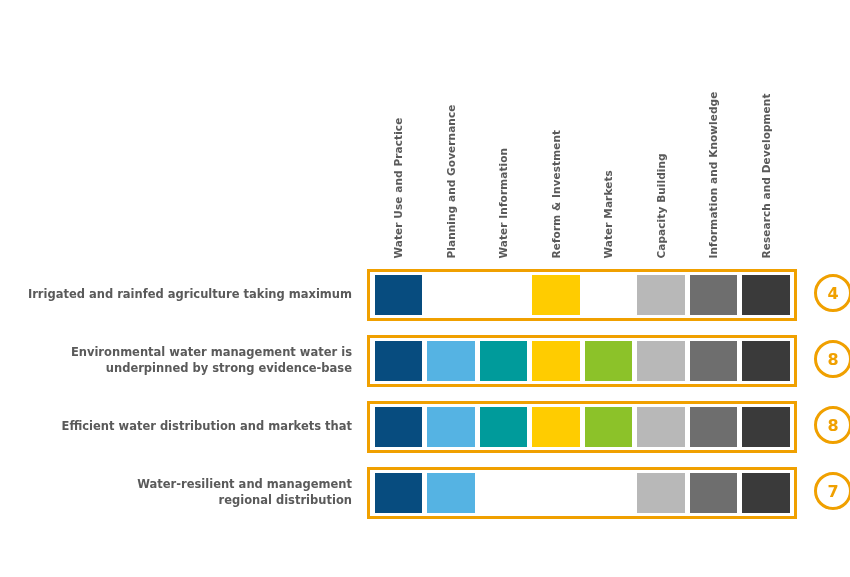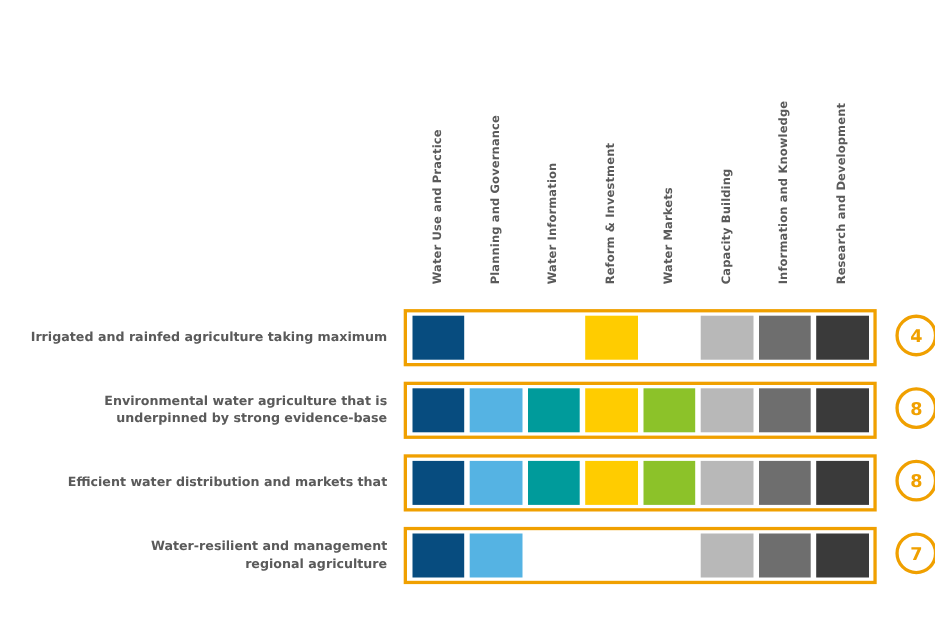--- a/index.html
+++ b/index.html
@@ -41,21 +41,21 @@
     font-weight: bold;
     color: #5a5a5a;
     letter-spacing: 0.1px;
     line-height: 1;
   }
 
   
   .rows {
     position: absolute;
     left: 0;
-    top: 274px;
+    top: 262px;
     width: 850px;
   }
   .row {
     position: relative;
     height: 66px;
   }
 
   .row-label {
     position: absolute;
     left: 0;
@@ -138,21 +138,21 @@
           <div class="cell" style="background: rgb(255, 204, 0);"></div>
           <div class="cell" style="background: transparent;"></div>
           <div class="cell" style="background: rgb(184, 184, 184);"></div>
           <div class="cell" style="background: rgb(110, 110, 110);"></div>
           <div class="cell" style="background: rgb(58, 58, 58);"></div>
         </div>
         <div class="circle">4</div>
       </div>
       <div class="row">
         <div class="row-label">
-          <div><span>Environmental water agriculture that is</span><br><span>underpinned by strong evidence-base</span></div>
+          <div><span>Environmental water management water is</span><br><span>underpinned by strong evidence-base</span></div>
         </div>
         <div class="bar-outer">
           <div class="cell" style="background: rgb(7, 76, 127);"></div>
           <div class="cell" style="background: rgb(85, 179, 227);"></div>
           <div class="cell" style="background: rgb(0, 155, 155);"></div>
           <div class="cell" style="background: rgb(255, 204, 0);"></div>
           <div class="cell" style="background: rgb(140, 194, 41);"></div>
           <div class="cell" style="background: rgb(184, 184, 184);"></div>
           <div class="cell" style="background: rgb(110, 110, 110);"></div>
           <div class="cell" style="background: rgb(58, 58, 58);"></div>
@@ -170,21 +170,21 @@
           <div class="cell" style="background: rgb(255, 204, 0);"></div>
           <div class="cell" style="background: rgb(140, 194, 41);"></div>
           <div class="cell" style="background: rgb(184, 184, 184);"></div>
           <div class="cell" style="background: rgb(110, 110, 110);"></div>
           <div class="cell" style="background: rgb(58, 58, 58);"></div>
         </div>
         <div class="circle">8</div>
       </div>
       <div class="row">
         <div class="row-label">
-          <div><span>Water-resilient and management</span><br><span>regional agriculture</span></div>
+          <div><span>Water-resilient and management</span><br><span>regional distribution</span></div>
         </div>
         <div class="bar-outer">
           <div class="cell" style="background: rgb(7, 76, 127);"></div>
           <div class="cell" style="background: rgb(85, 179, 227);"></div>
           <div class="cell" style="background: transparent;"></div>
           <div class="cell" style="background: transparent;"></div>
           <div class="cell" style="background: transparent;"></div>
           <div class="cell" style="background: rgb(184, 184, 184);"></div>
           <div class="cell" style="background: rgb(110, 110, 110);"></div>
           <div class="cell" style="background: rgb(58, 58, 58);"></div>

